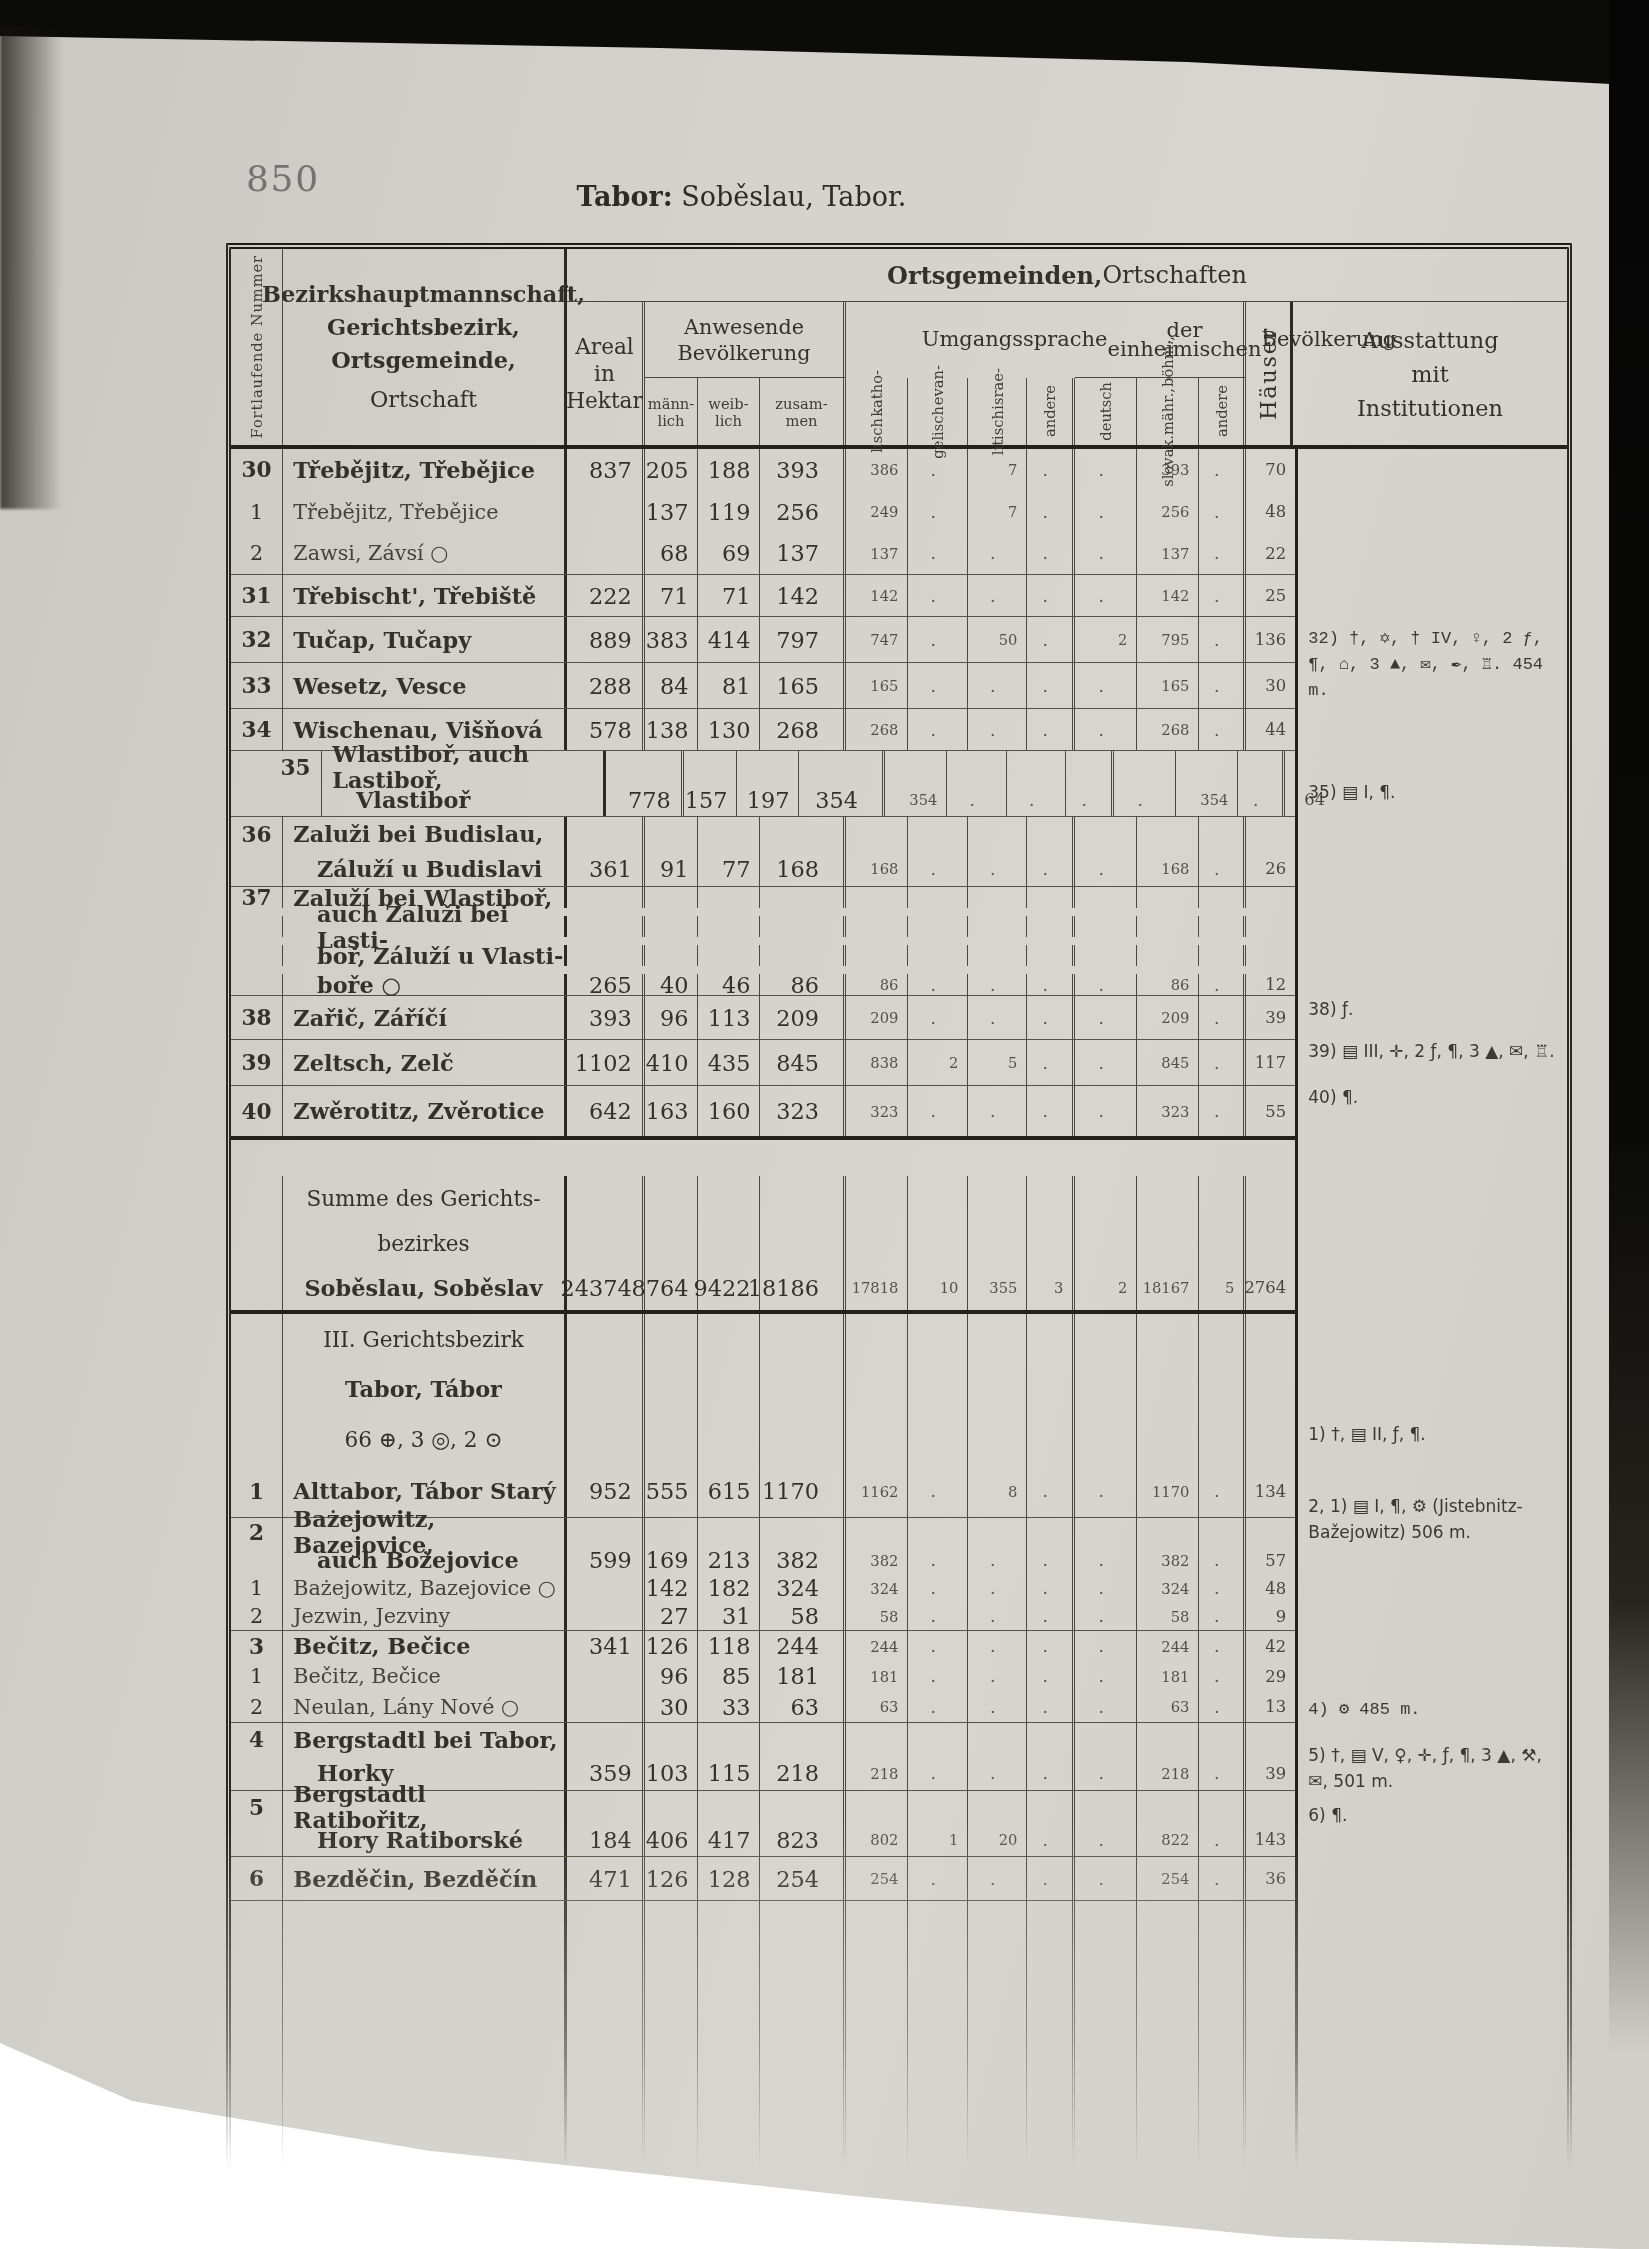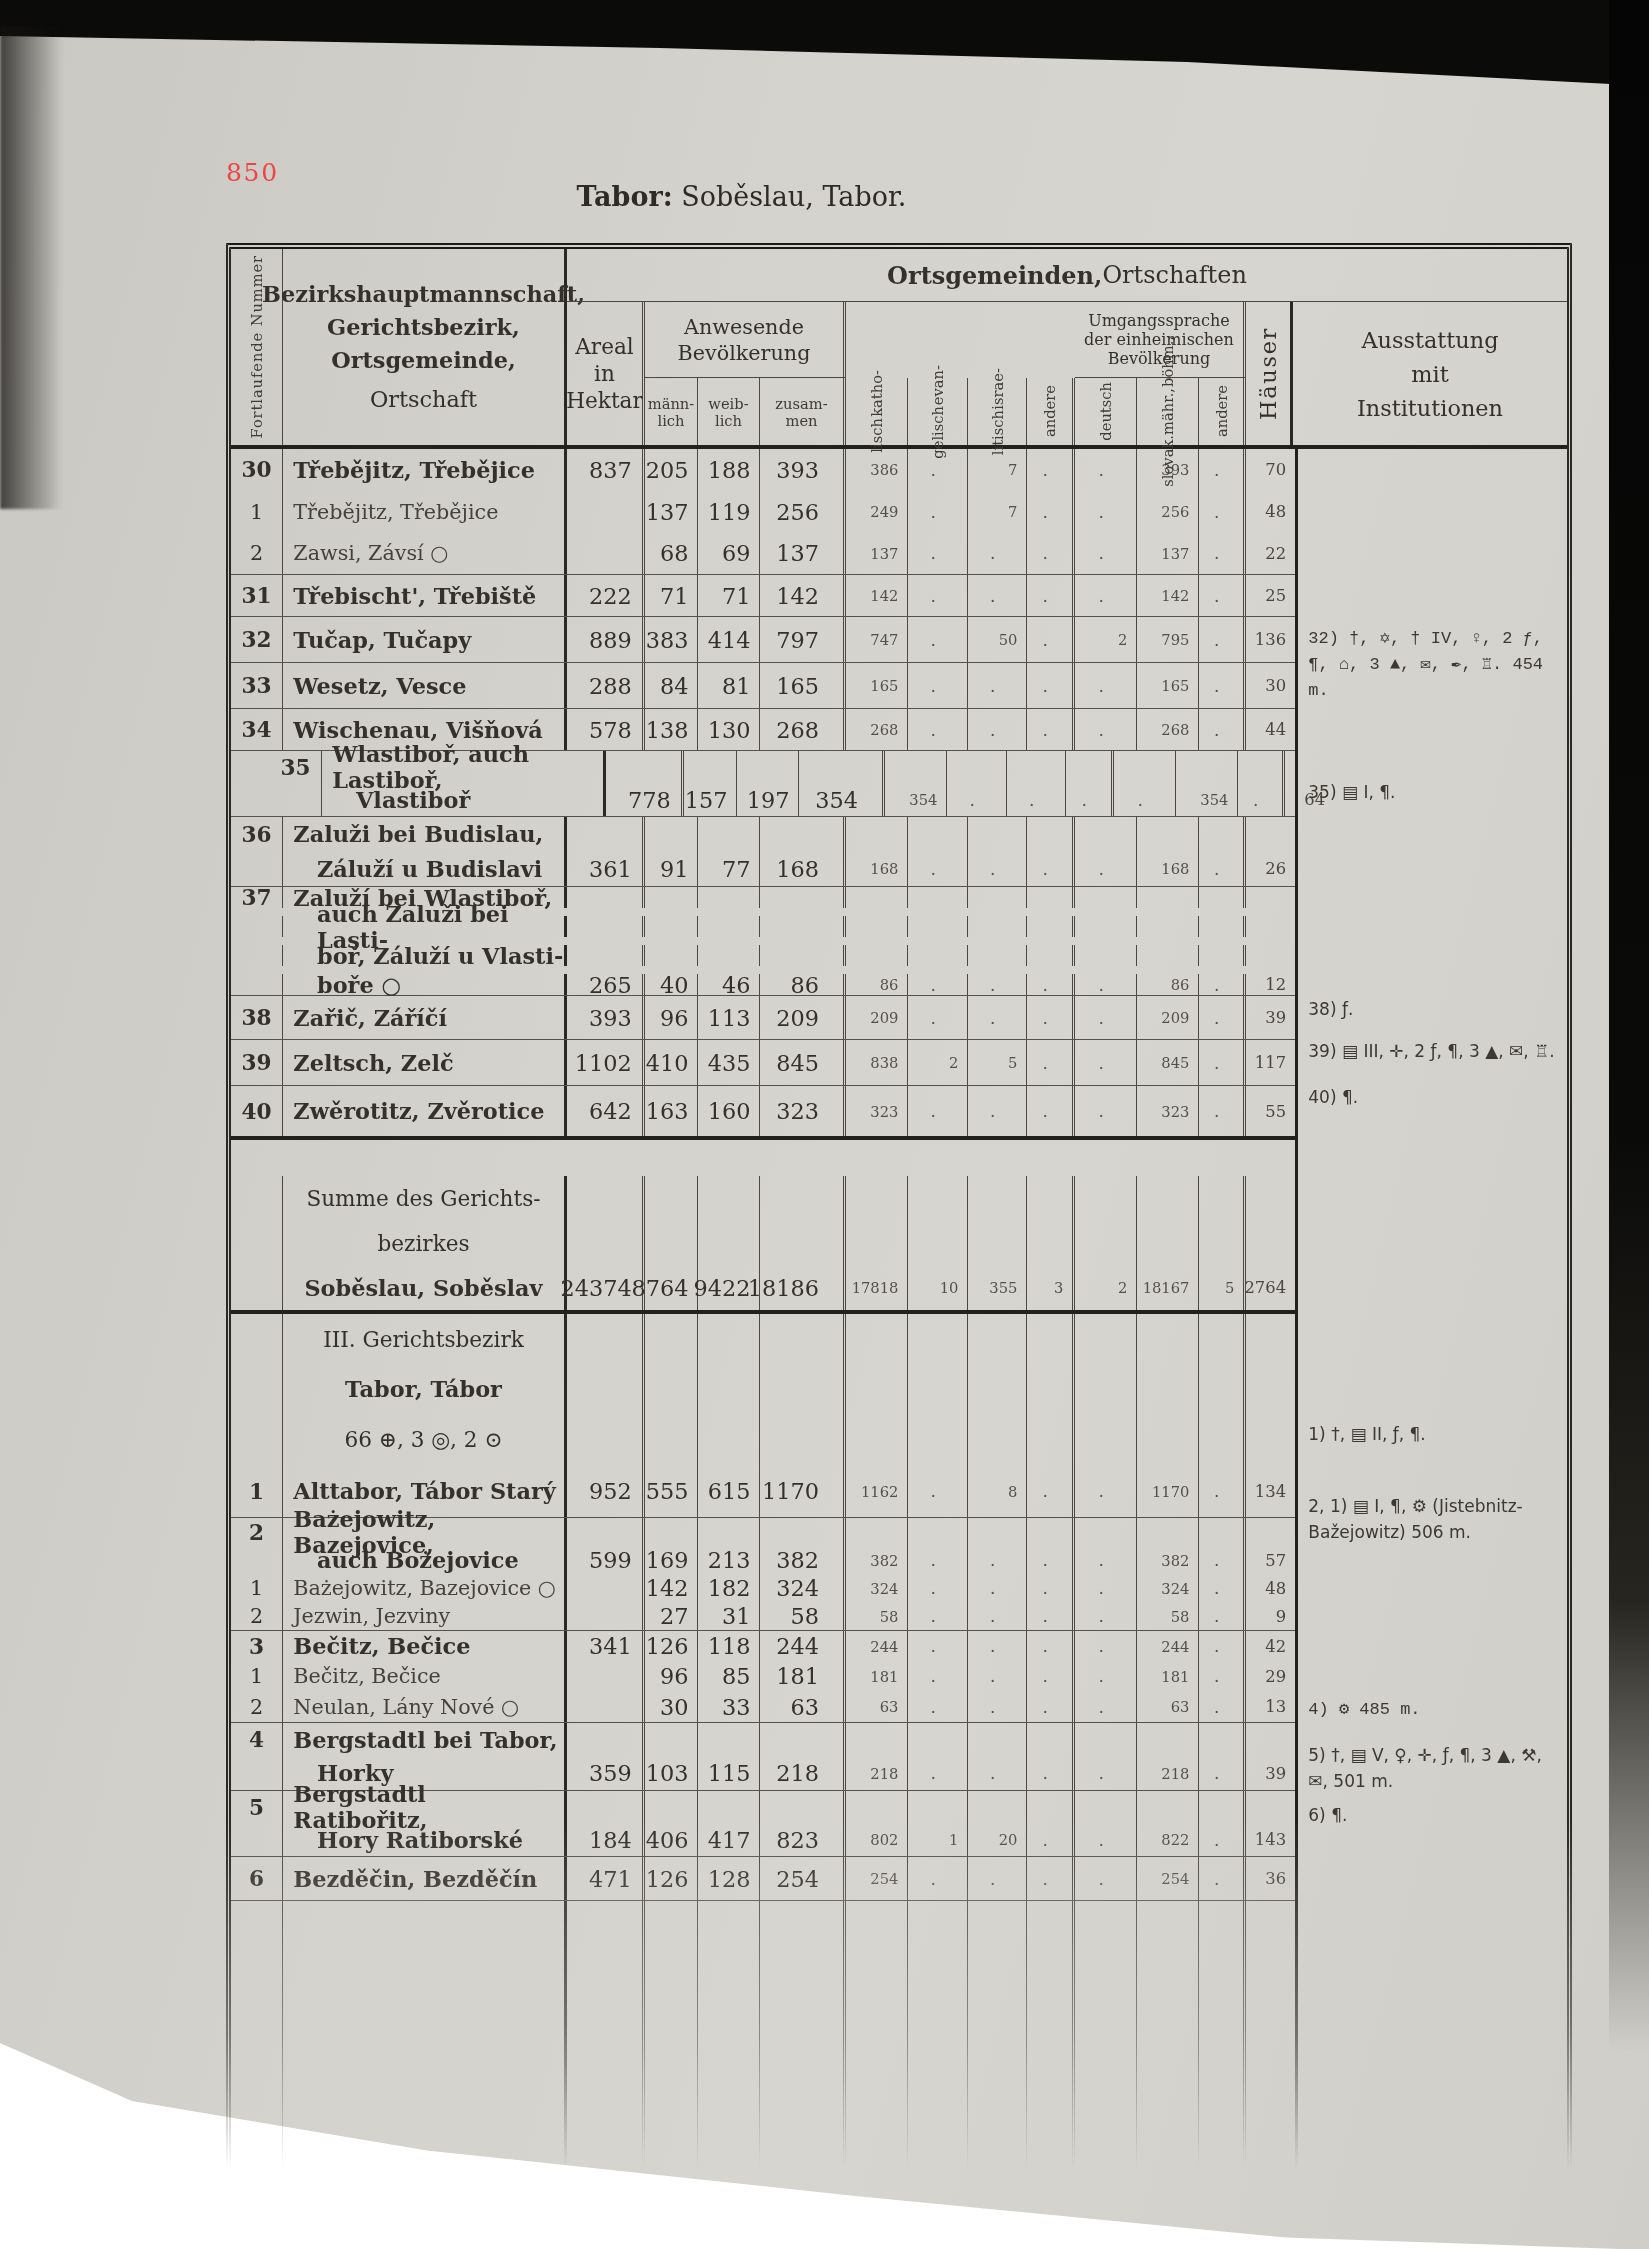--- a/index.html
+++ b/index.html
@@ -14,21 +14,21 @@
   .topband{position:absolute;left:0;top:0;width:100%;height:103px;background:#0b0b0a;
     clip-path:polygon(0 0,100% 0,100% 86px,72% 62px,40% 48px,0 36px);}
   .rightband{position:absolute;top:0;right:0;width:40px;height:2052px;
     background:linear-gradient(to bottom,#050505 0%,#0a0a09 55%,#27251f 78%,rgba(40,38,32,0) 100%);}
   .leftedge{position:absolute;left:0;top:26px;width:78px;height:483px;
     background:linear-gradient(to right,rgba(20,18,15,.75),rgba(20,18,15,0) 80%);
     filter:blur(1.7px);}
   .bottomwedge{position:absolute;left:0;bottom:0;width:100%;height:207px;background:#ffffff;
     clip-path:polygon(0 0,8% 28%,26% 52%,52% 74%,78% 94%,100% 100%,0 100%);}
   
-  .pagenum{position:absolute;left:226px;top:158px;font-size:25px;letter-spacing:1.7px;color:#ef4444;}
+  .pagenum{position:absolute;left:246px;top:158px;font-size:36px;letter-spacing:1.7px;color:#737373;}
   .ptitle{position:absolute;left:500px;top:181px;width:483px;text-align:center;font-size:27px;color:#2e2b26;}
   .ptitle b{font-weight:bold;}
   
   .tbl{
     --cols:52px 284px 78px 53px 62px 86px 62px 60px 59px 48px 62px 62px 47px 47px;
     position:absolute;left:226px;top:243px;width:1336px;
     border-left:5.2px double #2b2925;border-right:5.2px double #2b2925;border-top:6px double #1c1a16;
     -webkit-mask-image:linear-gradient(to bottom,#000 82%,rgba(0,0,0,.55) 93%,transparent 100%);
     mask-image:linear-gradient(to bottom,#000 82%,rgba(0,0,0,.55) 93%,transparent 100%);
   }
@@ -44,21 +44,21 @@
   .h-bev{grid-column:4/7;grid-row:2;border-right:3.4px double #4a4841;border-bottom:1.7px solid #4a4841;flex-direction:column;font-size:20.7px;line-height:26px;}
   .h-sub{flex-direction:column;font-size:14.7px;line-height:17px;color:#3f3c36;}
   .h-m{grid-column:4;grid-row:3;border-right:1.7px solid #4a4841;}
   .h-w{grid-column:5;grid-row:3;border-right:1.7px solid #4a4841;}
   .h-z{grid-column:6;grid-row:3;border-right:3.4px double #4a4841;}
   .h-konf{grid-column:7/11;grid-row:2;border-right:3.4px double #4a4841;border-bottom:1.7px solid #4a4841;font-size:22.4px;}
   .h-kath{grid-column:7;grid-row:3;border-right:1.7px solid #4a4841;}
   .h-ev{grid-column:8;grid-row:3;border-right:1.7px solid #4a4841;}
   .h-isr{grid-column:9;grid-row:3;border-right:1.7px solid #4a4841;}
   .h-and1{grid-column:10;grid-row:3;border-right:3.4px double #4a4841;}
-  .h-umg{grid-column:11/14;grid-row:2;border-right:3.4px double #4a4841;border-bottom:1.7px solid #4a4841;flex-direction:column;font-size:16px;line-height:19px;text-align:right;}
+  .h-umg{grid-column:11/14;grid-row:2;border-right:3.4px double #4a4841;border-bottom:1.7px solid #4a4841;flex-direction:row;font-size:21px;line-height:19px;}
   .h-de{grid-column:11;grid-row:3;border-right:1.7px solid #4a4841;}
   .h-bo{grid-column:12;grid-row:3;border-right:1.7px solid #4a4841;}
   .h-and2{grid-column:13;grid-row:3;border-right:3.4px double #4a4841;}
   .h-haus{grid-column:14;grid-row:2/4;border-right:3.4px solid #2b2925;}
   .h-ausst{grid-column:15;grid-row:2/4;flex-direction:column;font-size:22.4px;line-height:34px;}
   .vert{writing-mode:vertical-rl;transform:rotate(180deg);white-space:nowrap;}
   .vpair{display:flex;gap:0.9px;align-items:center;justify-content:center;}
   .fortl{font-size:14.7px;letter-spacing:0.9px;color:#3f3c36;}
   .hausv{font-size:22.4px;letter-spacing:1.7px;}
   

